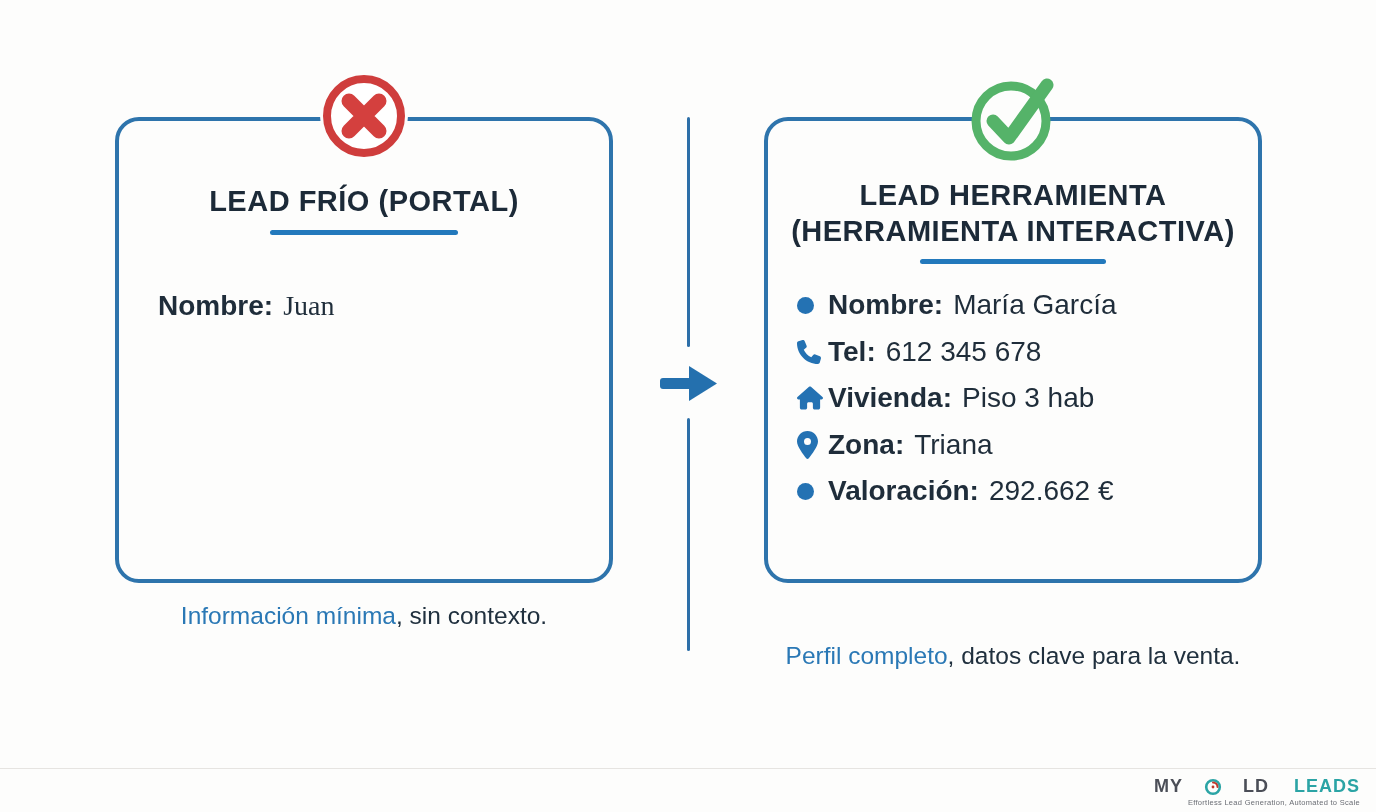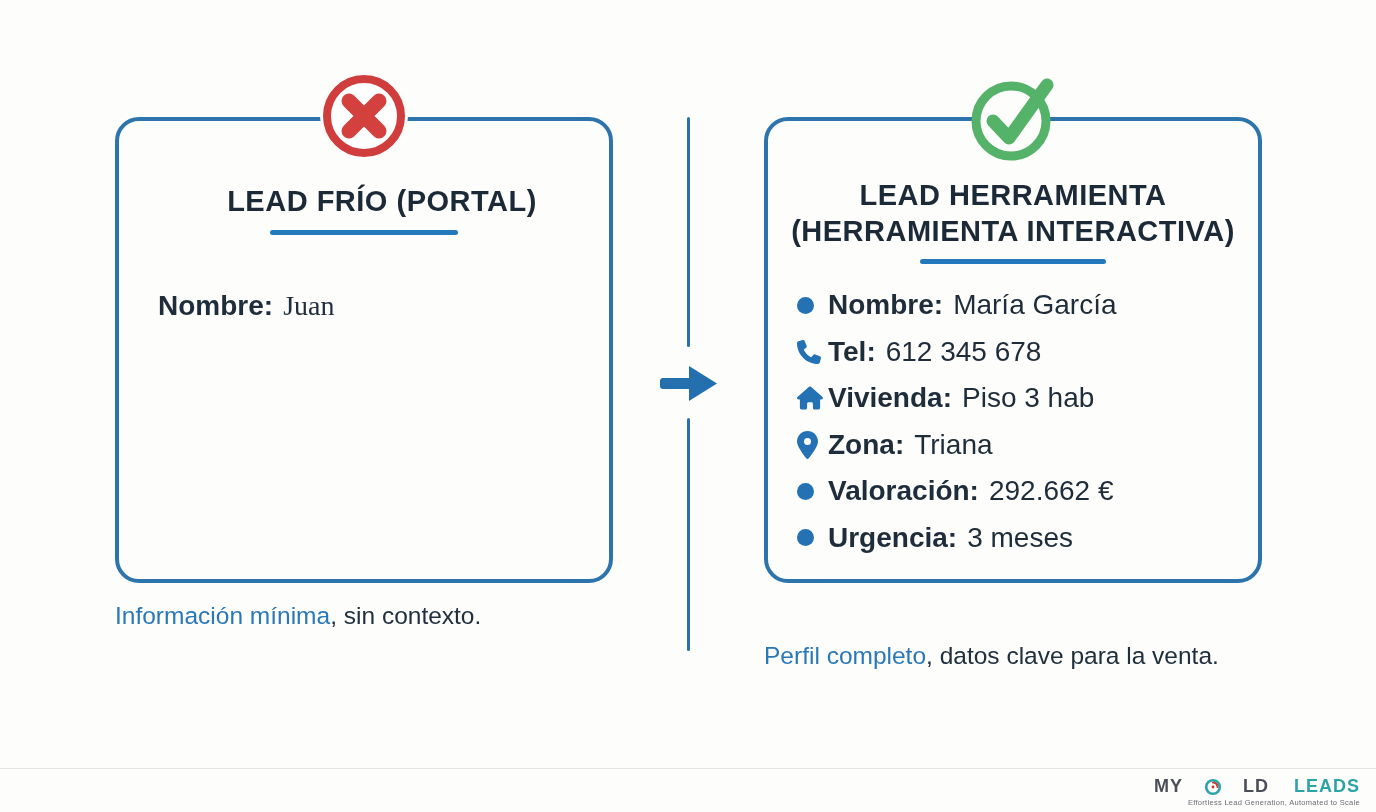--- a/index.html
+++ b/index.html
@@ -7,21 +7,21 @@
   body { font-family:"Liberation Sans","DejaVu Sans",sans-serif; }
   .canvas {
     position:relative; width:1376px; height:812px; margin:0 auto;
     background:#fdfdfc; overflow:hidden;
   }
   
   .card {
     position:absolute; top:117px; width:498px; height:466px;
     border:4px solid #2e74ac; border-radius:24px; background:transparent;
   }
-  .card-left  { left:115px;padding-left:18px; }
+  .card-left  { left:115px; }
   .card-right { left:764px; }
 
   .badge {
     position:absolute; top:72px; border-radius:50%; background:#fdfdfc;
     display:flex; align-items:center; justify-content:center; z-index:3;
   }
   .badge-left  { left:320px; width:88px; height:88px; }
   .badge-right { left:967px; width:92px; height:92px; background:transparent; }
   .badge svg { display:block; overflow:visible; }
 
@@ -49,21 +49,21 @@
   .icon-list { position:absolute; left:29px; top:161px; }
   .icon-row { height:46.5px; display:flex; align-items:center; font-size:28px; color:#1f2d3a; }
   .row-icon { width:31px; display:flex; align-items:center; justify-content:flex-start; flex:0 0 31px; }
   .dot { width:17px; height:17px; border-radius:50%; background:#2472b3; }
   .row-icon svg { display:block; }
   .icon-row .label { font-weight:700; }
   .icon-row .value { margin-left:10px; font-weight:400; }
 
   
   .caption {
-    position:absolute; top:602px; width:498px; 
+    position:absolute; top:602px; width:498px; text-align:center;
     font-size:24.5px; color:#20303e; font-weight:400;
   }
   .caption-left  { left:115px; }
   .caption-right { left:764px;margin-top:40px; }
   .caption .hl { color:#2a78b5; }
 
   
   .divider-seg { position:absolute; left:687px; width:3px; background:#2d6fa8; border-radius:2px; }
   .divider-top    { top:117px; height:230px; }
   .divider-bottom { top:418px; height:233px; }
@@ -163,27 +163,20 @@
       </p>
 
       <p class="icon-row">
         <span class="row-icon">
             <span class="dot"></span>
           </span>
         <span class="label">Valoración:</span>
         <span class="value">292.662 €</span>
       </p>
 
-      <p class="icon-row">
-        <span class="row-icon">
-            <span class="dot"></span>
-          </span>
-        <span class="label">Urgencia:</span>
-        <span class="value">3 meses</span>
-      </p>
 
     </div>
   </section>
 
   <div class="badge badge-right">
     <svg width="92" height="92" viewBox="0 0 92 92" aria-hidden="true">
       <circle cx="44" cy="49" r="35" fill="#fdfdfc" stroke="#55b369" stroke-width="9"></circle>
       <path d="M26 49 L42 66 L80 13" fill="none" stroke="#55b369" stroke-width="13" stroke-linecap="round" stroke-linejoin="round"></path>
     </svg>
   </div>

